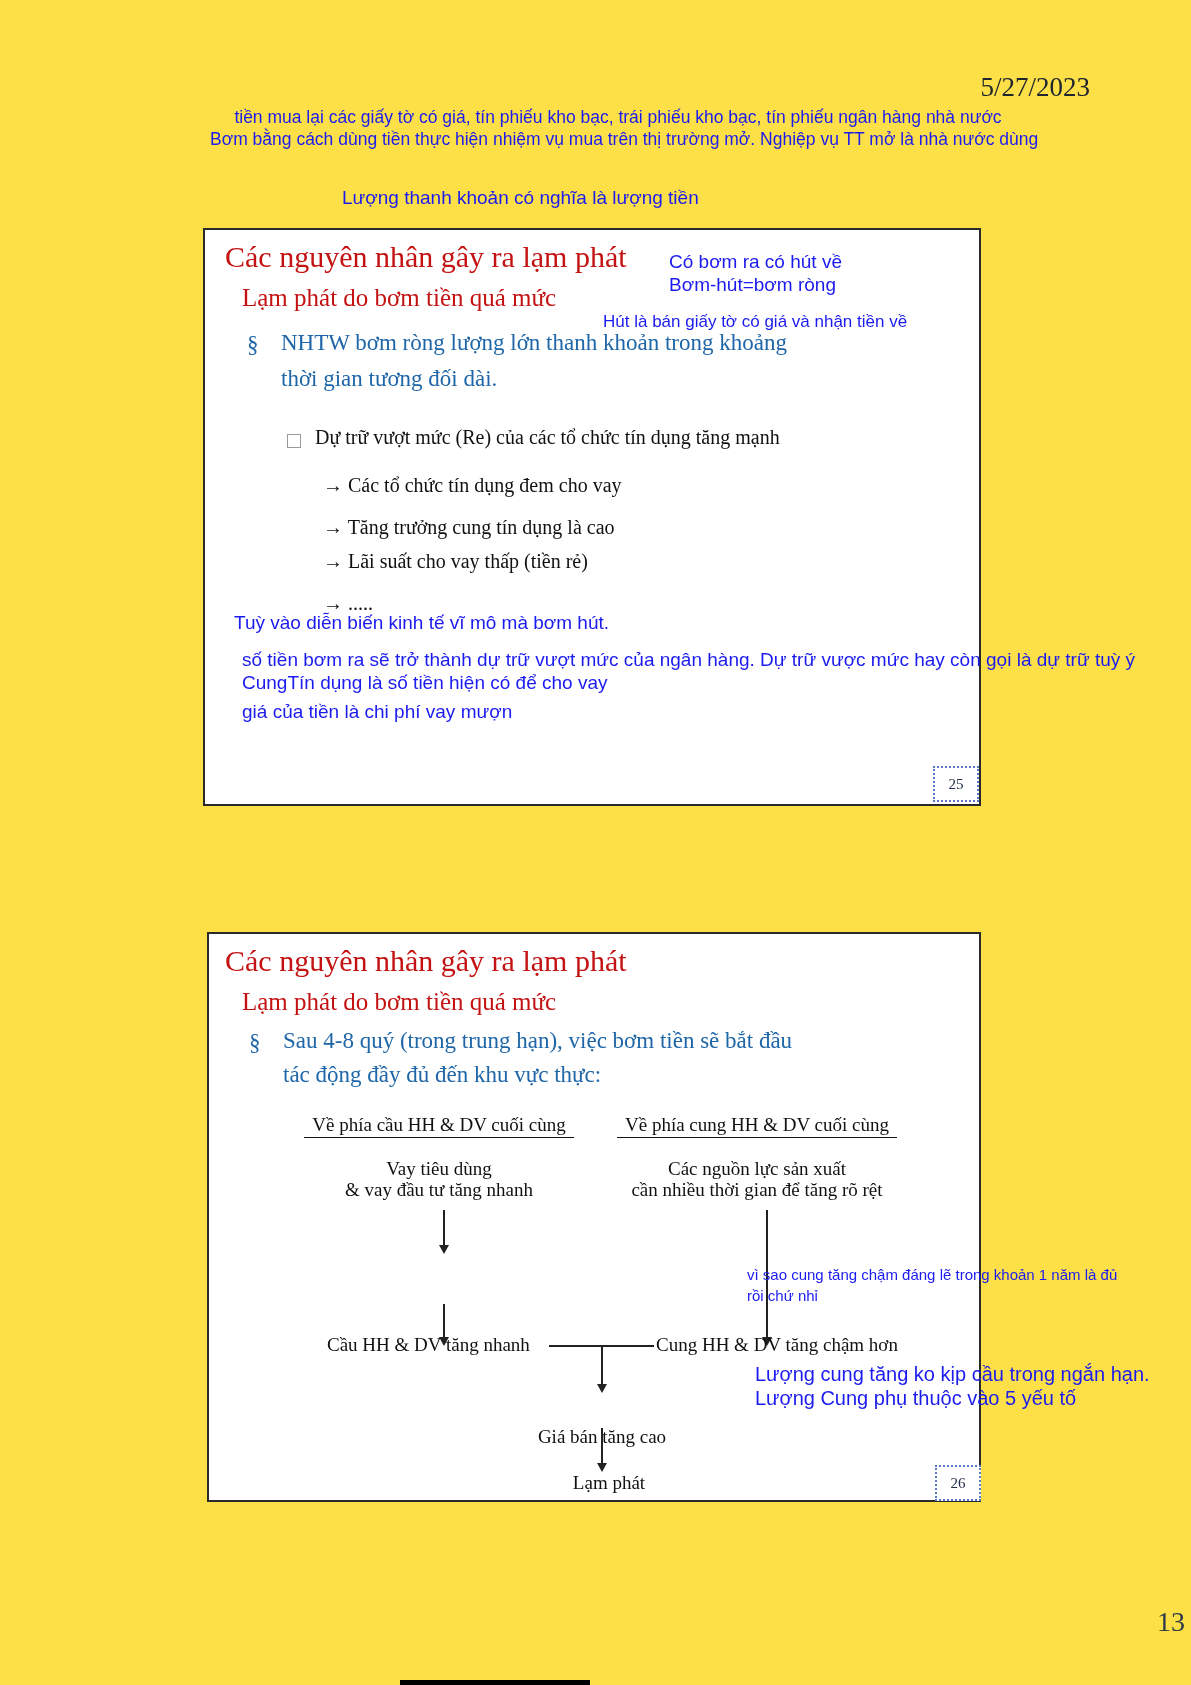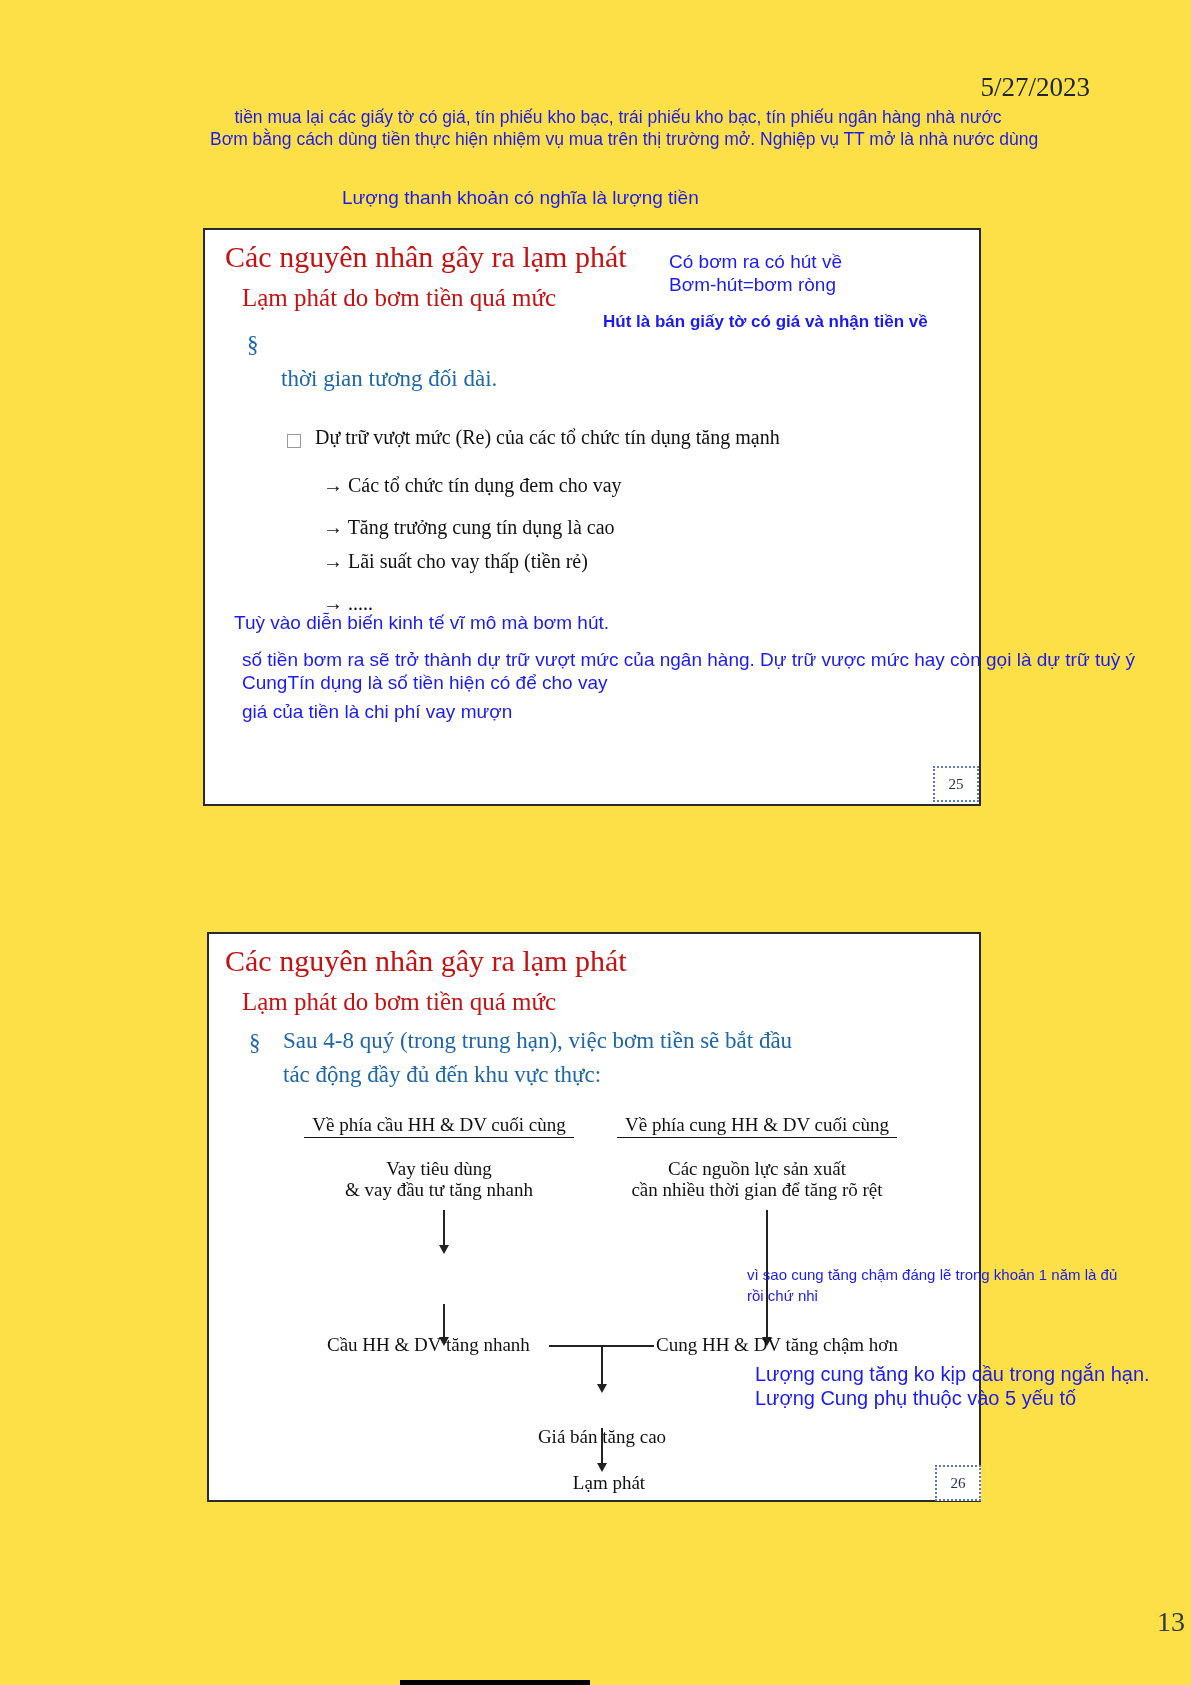--- a/index.html
+++ b/index.html
@@ -72,23 +72,24 @@
   <div class="slide-box" style="left:203px; top:228px; width:774px; height:574px;">
 
     <div class="abs serif red slide-title nowrap" style="left:20px; top:10px;">Các nguyên nhân gây ra lạm phát</div>
     <div class="abs serif red slide-subtitle nowrap" style="left:37px; top:54px;">Lạm phát do bơm tiền quá mức</div>
 
     <div class="abs sans blue note-lg" style="left:464px; top:20px;">
       <div class="nowrap">Có bơm ra có hút về</div>
       <div class="nowrap">Bơm-hút=bơm ròng</div>
     </div>
 
-    <div class="abs sans blue nowrap" style="left:398px; top:82px; font-size:17px;font-weight:bold;">Hút là bán giấy tờ có giá và nhận tiền về</div>
+    <div class="abs sans blue nowrap" style="left:398px; top:82px; font-size:17px;">Hút là bán giấy tờ có giá và nhận tiền về</div>
 
     <div class="abs serif steel bullet-text" style="left:42px; top:102px;">§</div>
+    <div class="abs serif steel bullet-text nowrap" style="left:76px; top:100px;">NHTW bơm ròng lượng lớn thanh khoản trong khoảng</div>
     <div class="abs serif steel bullet-text nowrap" style="left:76px; top:136px;">thời gian tương đối dài.</div>
 
     <span class="abs sub-square" style="left:82px; top:204px;"></span>
     <div class="abs serif black body-text nowrap" style="left:110px; top:196px;font-family:Liberation Serif, serif;">Dự trữ vượt mức (Re) của các tổ chức tín dụng tăng mạnh</div>
 
     <div class="abs serif black body-text nowrap" style="left:118px; top:244px;">→ Các tổ chức tín dụng đem cho vay</div>
     <div class="abs serif black body-text nowrap" style="left:118px; top:286px;">→ Tăng trưởng cung tín dụng là cao</div>
     <div class="abs serif black body-text nowrap" style="left:118px; top:320px;text-align:center;">→ Lãi suất cho vay thấp (tiền rẻ)</div>
     <div class="abs serif black body-text nowrap" style="left:118px; top:362px;">→ .....</div>
 

